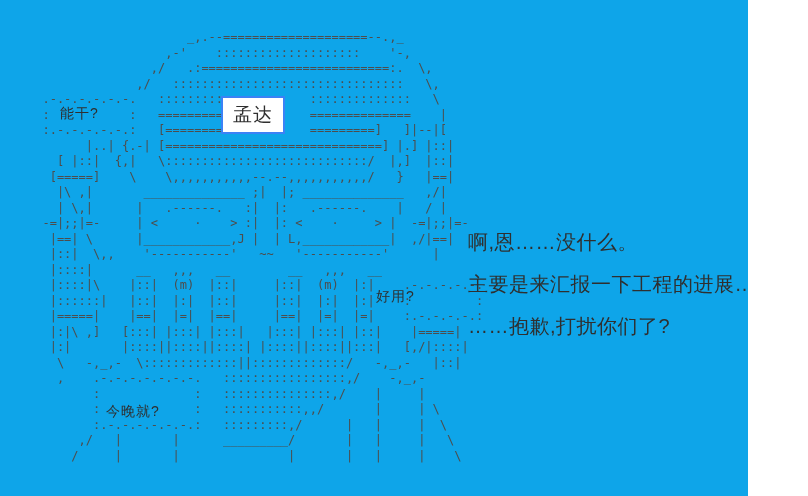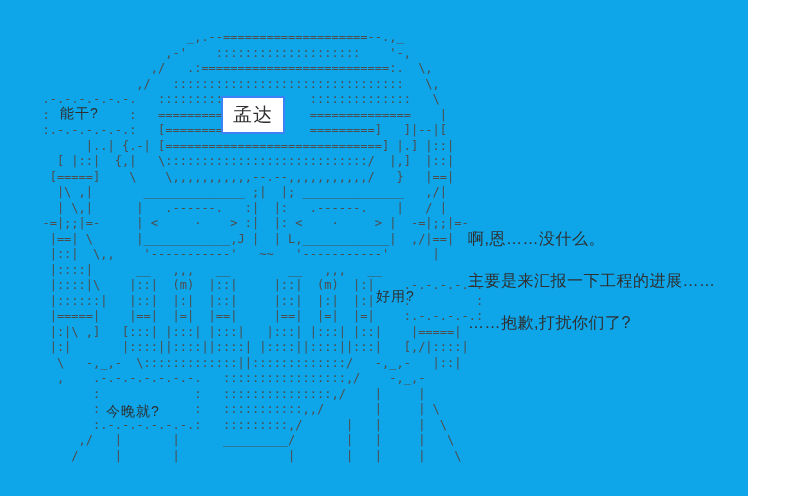--- a/index.html
+++ b/index.html
@@ -43,21 +43,21 @@
     align-items: center;
     justify-content: center;
     font-size: 19px;
     color: #2f2f2f;
     letter-spacing: 1px;
   }
   .dialogue-line {
     position: absolute;
     left: 468px;
     color: #2f2f2f;
-    font-size: 16px;
+    font-size: 20px;
     letter-spacing: 0.5px;
     white-space: nowrap;
     font-family: "Liberation Sans", sans-serif;
   }
   #dlg1 { top: 229px; }
   #dlg2 { top: 271px; }
   #dlg3 { top: 313px; }
 </style>
 </head>
 <body>

